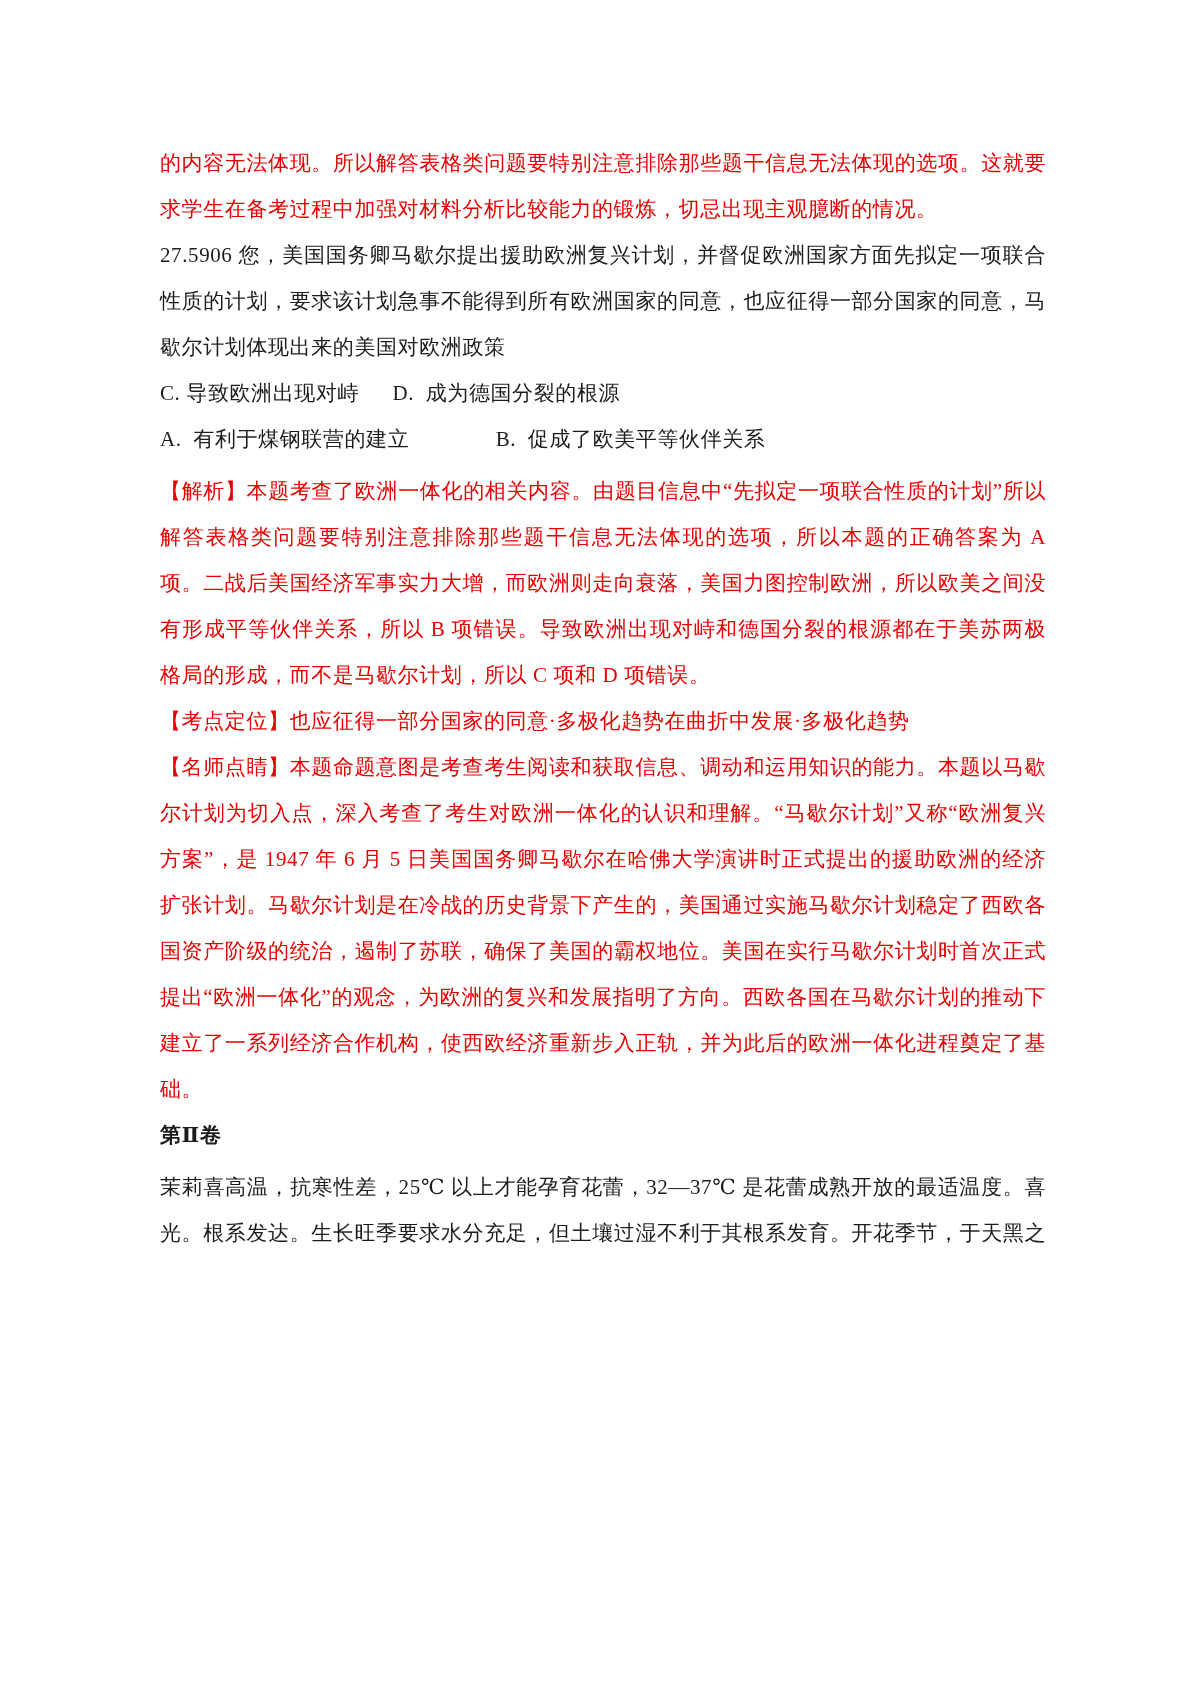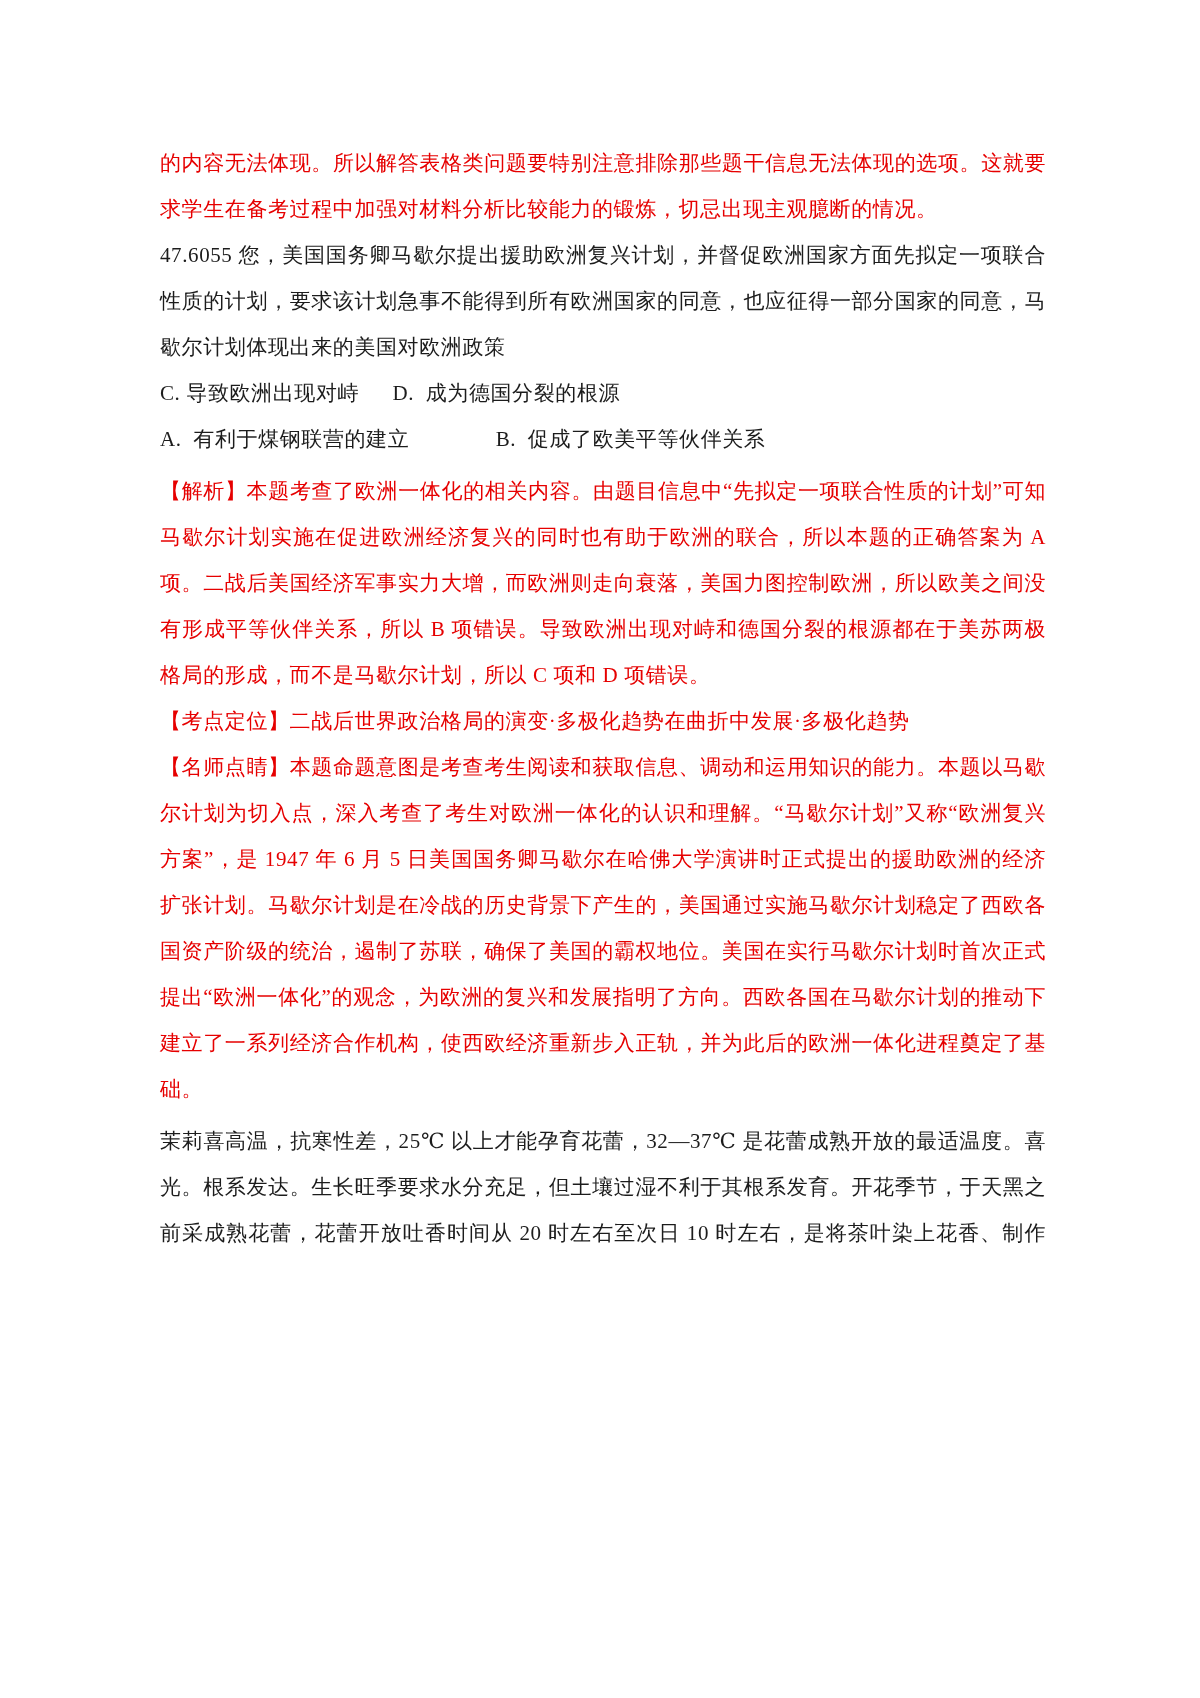--- a/index.html
+++ b/index.html
@@ -39,32 +39,33 @@
   .answer-value { margin-left: 7px; }
 </style>
 </head>
 <body>
 
 <div class="page">
   <div class="content">
 
     <p class="para red">的内容无法体现。所以解答表格类问题要特别注意排除那些题干信息无法体现的选项。这就要求学生在备考过程中加强对材料分析比较能力的锻炼，切忌出现主观臆断的情况。</p>
 
-    <p class="para">47.6055 您，美国国务卿马歇尔提出援助欧洲复兴计划，并督促欧洲国家方面先拟定一项联合性质的计划，要求该计划急事不能得到所有欧洲国家的同意，也应征得一部分国家的同意，马歇尔计划体现出来的美国对欧洲政策</p>
+    <p class="para">27.5906 您，美国国务卿马歇尔提出援助欧洲复兴计划，并督促欧洲国家方面先拟定一项联合性质的计划，要求该计划急事不能得到所有欧洲国家的同意，也应征得一部分国家的同意，马歇尔计划体现出来的美国对欧洲政策</p>
 
     <p class="para">C. 导致欧洲出现对峙　  D.  成为德国分裂的根源</p>
 
     <p class="para">A.  有利于煤钢联营的建立　　　　B.  促成了欧美平等伙伴关系</p>
 
 
-    <p class="para red gap-sm">【解析】本题考查了欧洲一体化的相关内容。由题目信息中“先拟定一项联合性质的计划”可知马歇尔计划实施在促进欧洲经济复兴的同时也有助于欧洲的联合，所以本题的正确答案为 A 项。二战后美国经济军事实力大增，而欧洲则走向衰落，美国力图控制欧洲，所以欧美之间没有形成平等伙伴关系，所以 B 项错误。导致欧洲出现对峙和德国分裂的根源都在于美苏两极格局的形成，而不是马歇尔计划，所以 C 项和 D 项错误。</p>
+    <p class="para red gap-sm">【解析】本题考查了欧洲一体化的相关内容。由题目信息中“先拟定一项联合性质的计划”所以解答表格类问题要特别注意排除那些题干信息无法体现的选项，所以本题的正确答案为 A 项。二战后美国经济军事实力大增，而欧洲则走向衰落，美国力图控制欧洲，所以欧美之间没有形成平等伙伴关系，所以 B 项错误。导致欧洲出现对峙和德国分裂的根源都在于美苏两极格局的形成，而不是马歇尔计划，所以 C 项和 D 项错误。</p>
 
-    <p class="para red">【考点定位】二战后世界政治格局的演变·多极化趋势在曲折中发展·多极化趋势</p>
+    <p class="para red">【考点定位】也应征得一部分国家的同意·多极化趋势在曲折中发展·多极化趋势</p>
 
     <p class="para red">【名师点睛】本题命题意图是考查考生阅读和获取信息、调动和运用知识的能力。本题以马歇尔计划为切入点，深入考查了考生对欧洲一体化的认识和理解。“马歇尔计划”又称“欧洲复兴方案”，是 1947 年 6 月 5 日美国国务卿马歇尔在哈佛大学演讲时正式提出的援助欧洲的经济扩张计划。马歇尔计划是在冷战的历史背景下产生的，美国通过实施马歇尔计划稳定了西欧各国资产阶级的统治，遏制了苏联，确保了美国的霸权地位。美国在实行马歇尔计划时首次正式提出“欧洲一体化”的观念，为欧洲的复兴和发展指明了方向。西欧各国在马歇尔计划的推动下建立了一系列经济合作机构，使西欧经济重新步入正轨，并为此后的欧洲一体化进程奠定了基础。</p>
 
+    <p class="para bold">第Ⅱ卷</p>
 
 
 
     <p class="para gap-sm">茉莉喜高温，抗寒性差，25℃ 以上才能孕育花蕾，32—37℃ 是花蕾成熟开放的最适温度。喜光。根系发达。生长旺季要求水分充足，但土壤过湿不利于其根系发育。开花季节，于天黑之前采成熟花蕾，花蕾开放吐香时间从 20 时左右至次日 10 时左右，是将茶叶染上花香、制作茉莉花茶的最佳时间。</p>
 
   </div>
 </div>
 
 </body></html>

